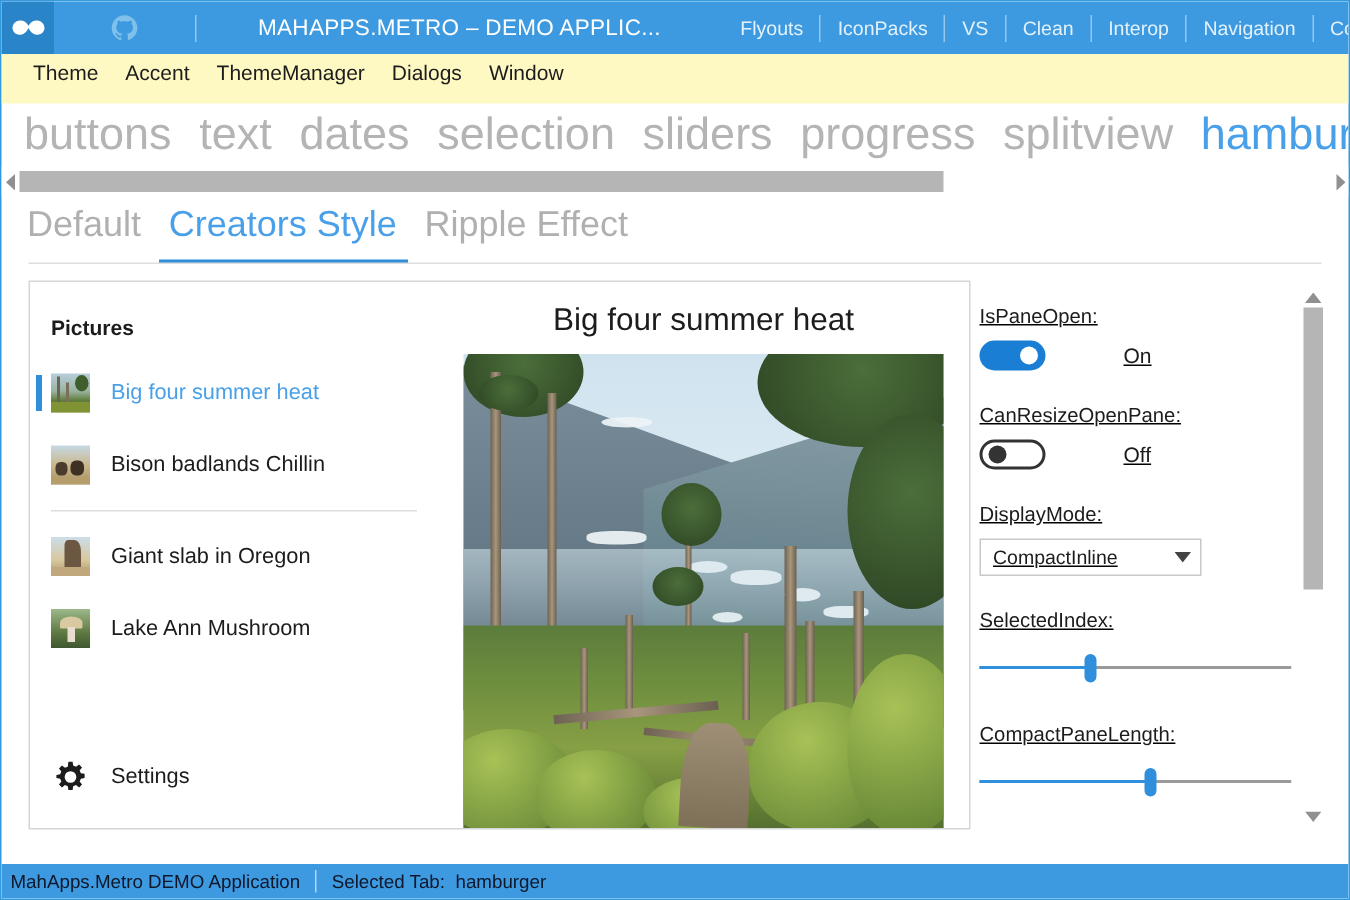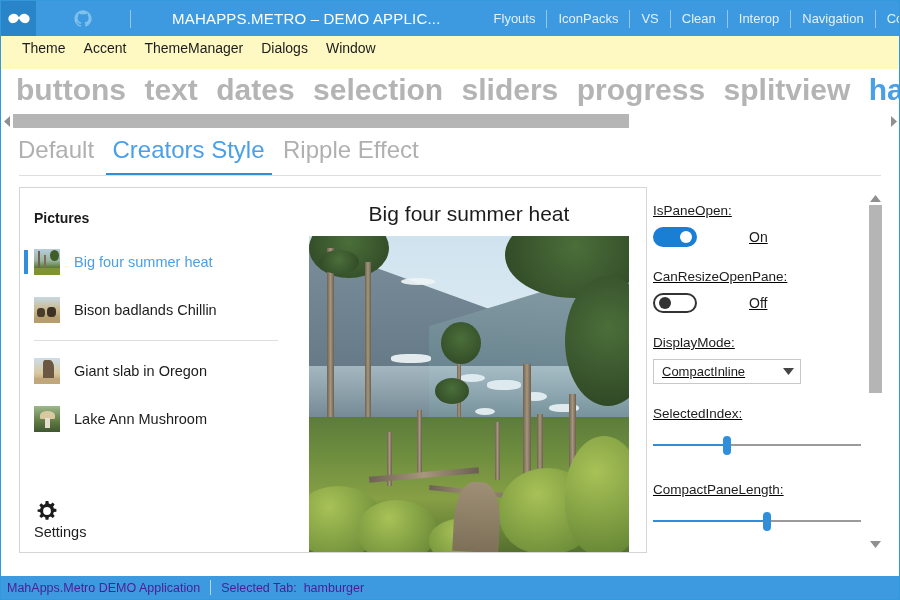--- a/index.html
+++ b/index.html
@@ -101,21 +101,21 @@
     top: 68px; left: 0;
     width: 898px; height: 42px;
     overflow: hidden;
     white-space: nowrap;
     padding-left: 8px;
   }
   .tab-big {
     display: inline-block;
     font-size: 30px;
     color: #b4b4b4;
-    font-weight: 700;
+    font-weight: 400;
     padding: 0 7px;
     line-height: 42px;
     vertical-align: top;
     cursor: default;
   }
   .tab-big.active { color: #4aa0e8; }
 
   
   .hscroll {
     position: absolute;
@@ -233,24 +233,24 @@
     background: #dedede;
     margin: 6px 14px 6px 14px;
   }
   .pane-bottom {
     position: absolute;
     bottom: 14px; left: 0;
     width: 100%;
   }
   .settings-item {
     display: flex;
+    align-items: center;
     height: 40px;
     padding-left: 14px;
     cursor: default;
-    flex-direction: column;
   }
   .settings-item .gear {
     width: 26px; height: 26px;
     margin-right: 14px;
     flex: 0 0 auto;
     display: flex; align-items: center; justify-content: center;
   }
 
   
   .detail {
@@ -461,21 +461,21 @@
     position: absolute;
     bottom: 0; left: 0;
     width: 898px; height: 23px;
     background: #3d9ae0;
     display: flex;
     align-items: center;
     padding-left: 6px;
   }
   .sb-text {
     font-size: 12.5px;
-    color: #4c1d95;
+    color: #0f172a;
     white-space: nowrap;
   }
   .sb-sep {
     width: 1px; height: 15px;
     background: rgba(255,255,255,0.6);
     margin: 0 10px;
     flex: 0 0 auto;
   }
   .sb-label { margin-right: 7px; }
 </style>

